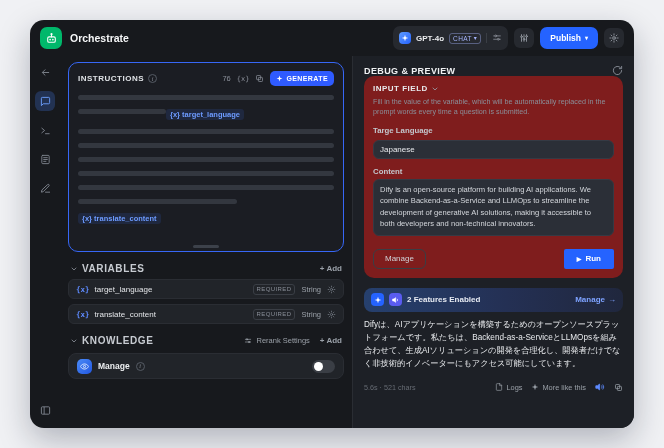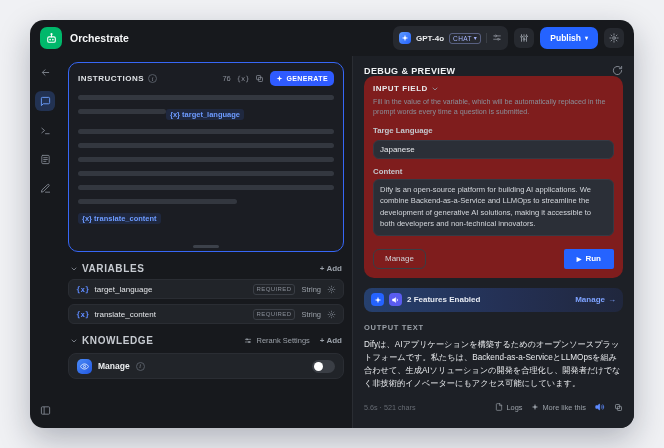--- a/index.html
+++ b/index.html
@@ -406,21 +406,20 @@
               <path d="M15.5 8.5a5 5 0 0 1 0 7"></path>
             </svg>
         </span>
         <span class="feat-text">2 Features Enabled</span>
         <button class="manage">
           <span>Manage</span>
           <span>→</span>
         </button>
       </div>
 
-      <div class="output-title">OUTPUT TEXT</div>
       <div class="output-text">Difyは、AIアプリケーションを構築するためのオープンソースプラットフォームです。私たちは、Backend-as-a-ServiceとLLMOpsを組み合わせて、生成AIソリューションの開発を合理化し、開発者だけでなく非技術的イノベーターにもアクセス可能にしています。</div>
 
       <div class="output-footer">
         <span class="meta">5.6s · 521 chars</span>
         <span class="foot-right">
           <button class="foot-item">
             <svg class="svg" width="8" height="8" viewBox="0 0 24 24" fill="none" stroke="currentColor" stroke-width="2" stroke-linecap="round">
                 <path d="M14 2H6a2 2 0 0 0-2 2v16a2 2 0 0 0 2 2h12a2 2 0 0 0 2-2V8z"></path>
                 <path d="M14 2v6h6"></path>
               </svg>

